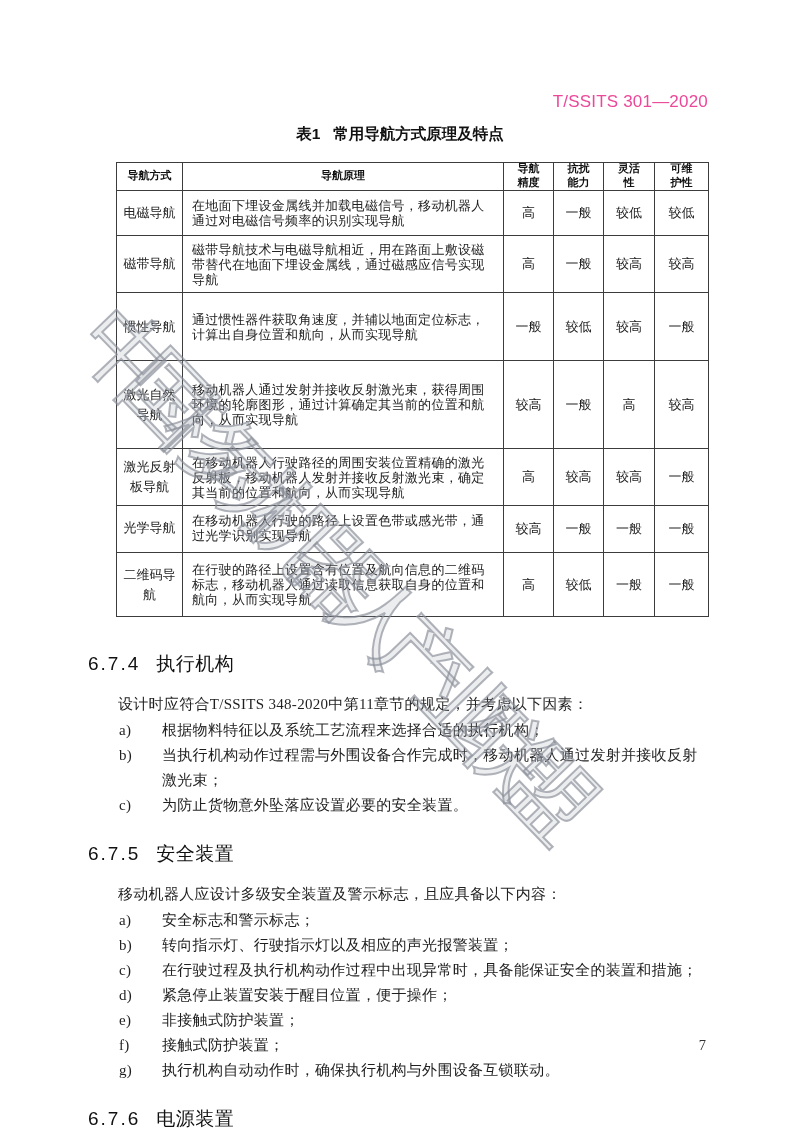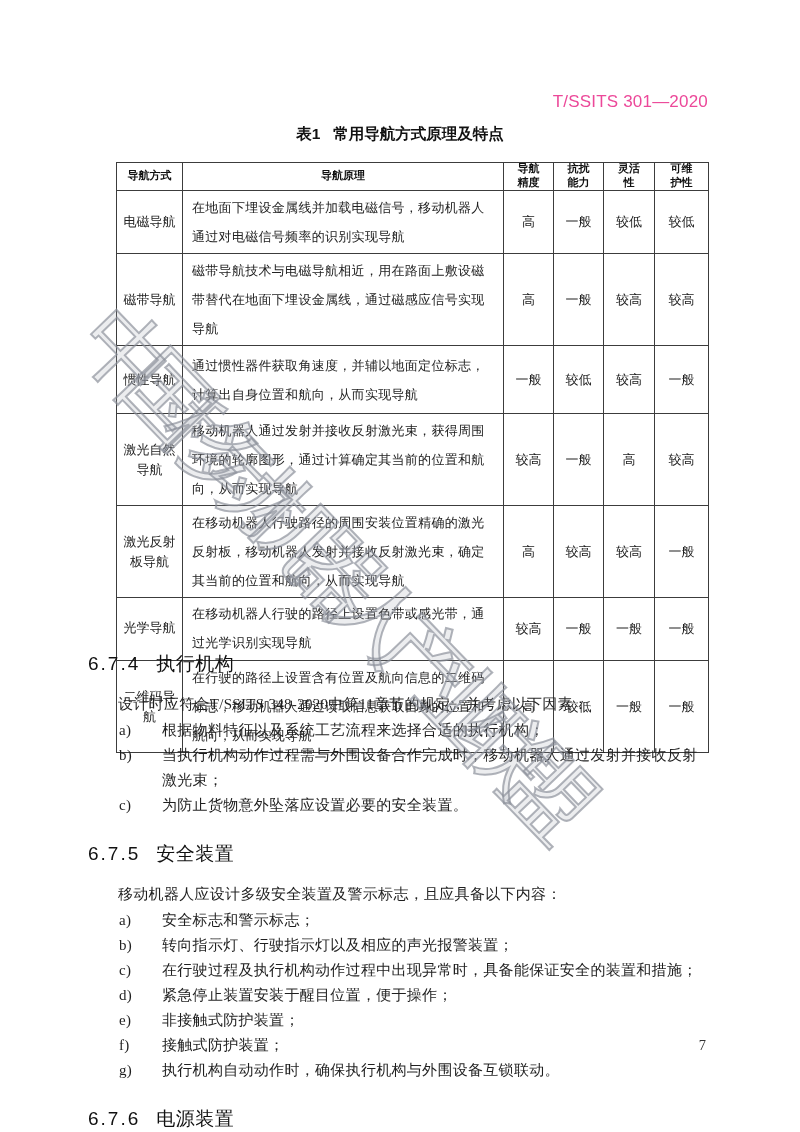--- a/index.html
+++ b/index.html
@@ -74,21 +74,21 @@
     color: #111;
   }
   .nav-table td.method {
     text-align: center;
     padding: 0 4px;
     line-height: 20px;
   }
   .nav-table td.principle {
     text-align: left;
     padding: 2px 9px;
-    line-height: 29px;
+    line-height: 15px;
     letter-spacing: 0.3px;
   }
   .nav-table td.rating { text-align: center; }
   .nav-table tbody tr:nth-child(1) { height: 45px; }
   .nav-table tbody tr:nth-child(2) { height: 57px; }
   .nav-table tbody tr:nth-child(3) { height: 68px; padding-left: 46px; }
   .nav-table tbody tr:nth-child(4) { height: 88px; }
   .nav-table tbody tr:nth-child(5) { height: 57px; }
   .nav-table tbody tr:nth-child(6) { height: 47px; font-family: Liberation Mono, monospace; }
   .nav-table tbody tr:nth-child(7) { height: 64px; }

